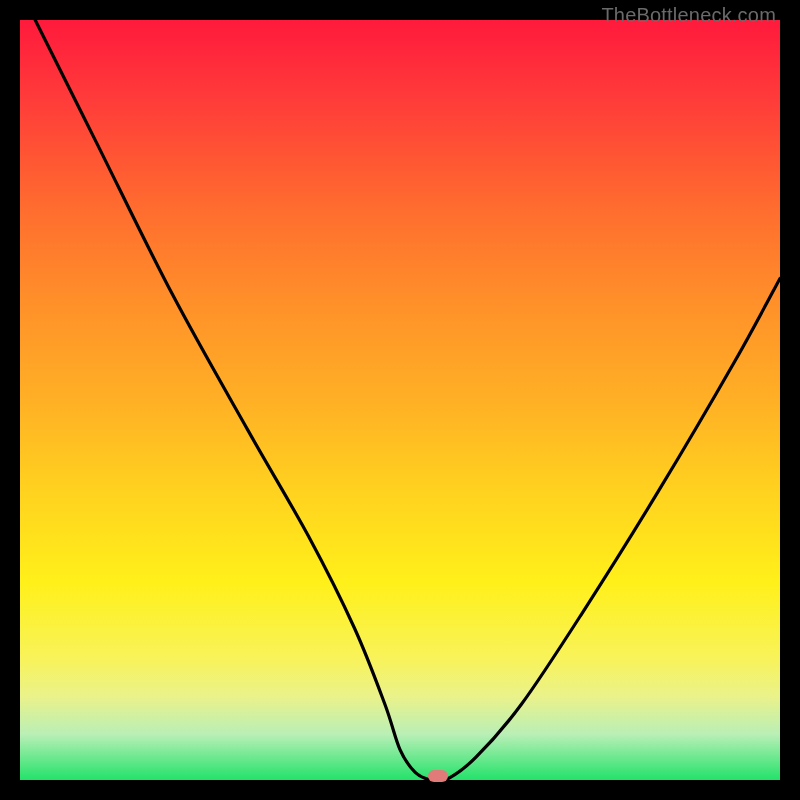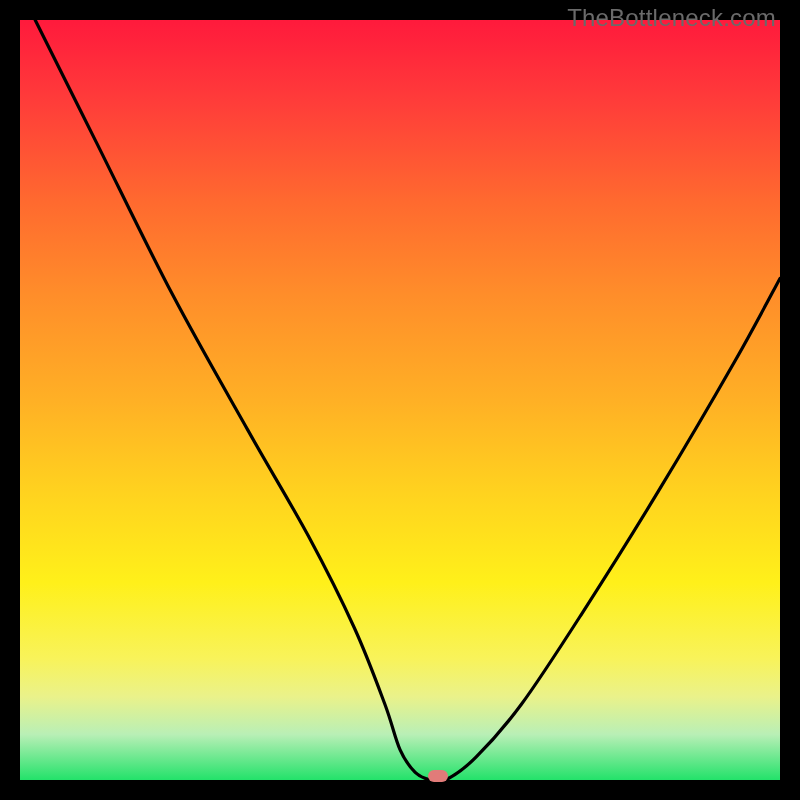--- a/index.html
+++ b/index.html
@@ -36,21 +36,21 @@
       #eaf28a 89%,
       #b9efb6 94%,
       #23e26a 100%
     );
   }
   .watermark {
     position: absolute;
     top: 4px;
     right: 24px;
     color: #6a6a6a;
-    font-size: 24px;
+    font-size: 20px;
     letter-spacing: 0.2px;
     z-index: 10;
   }
   svg.curve {
     position: absolute;
     left: 20px;
     top: 20px;
     width: 760px;
     height: 760px;
     z-index: 5;

